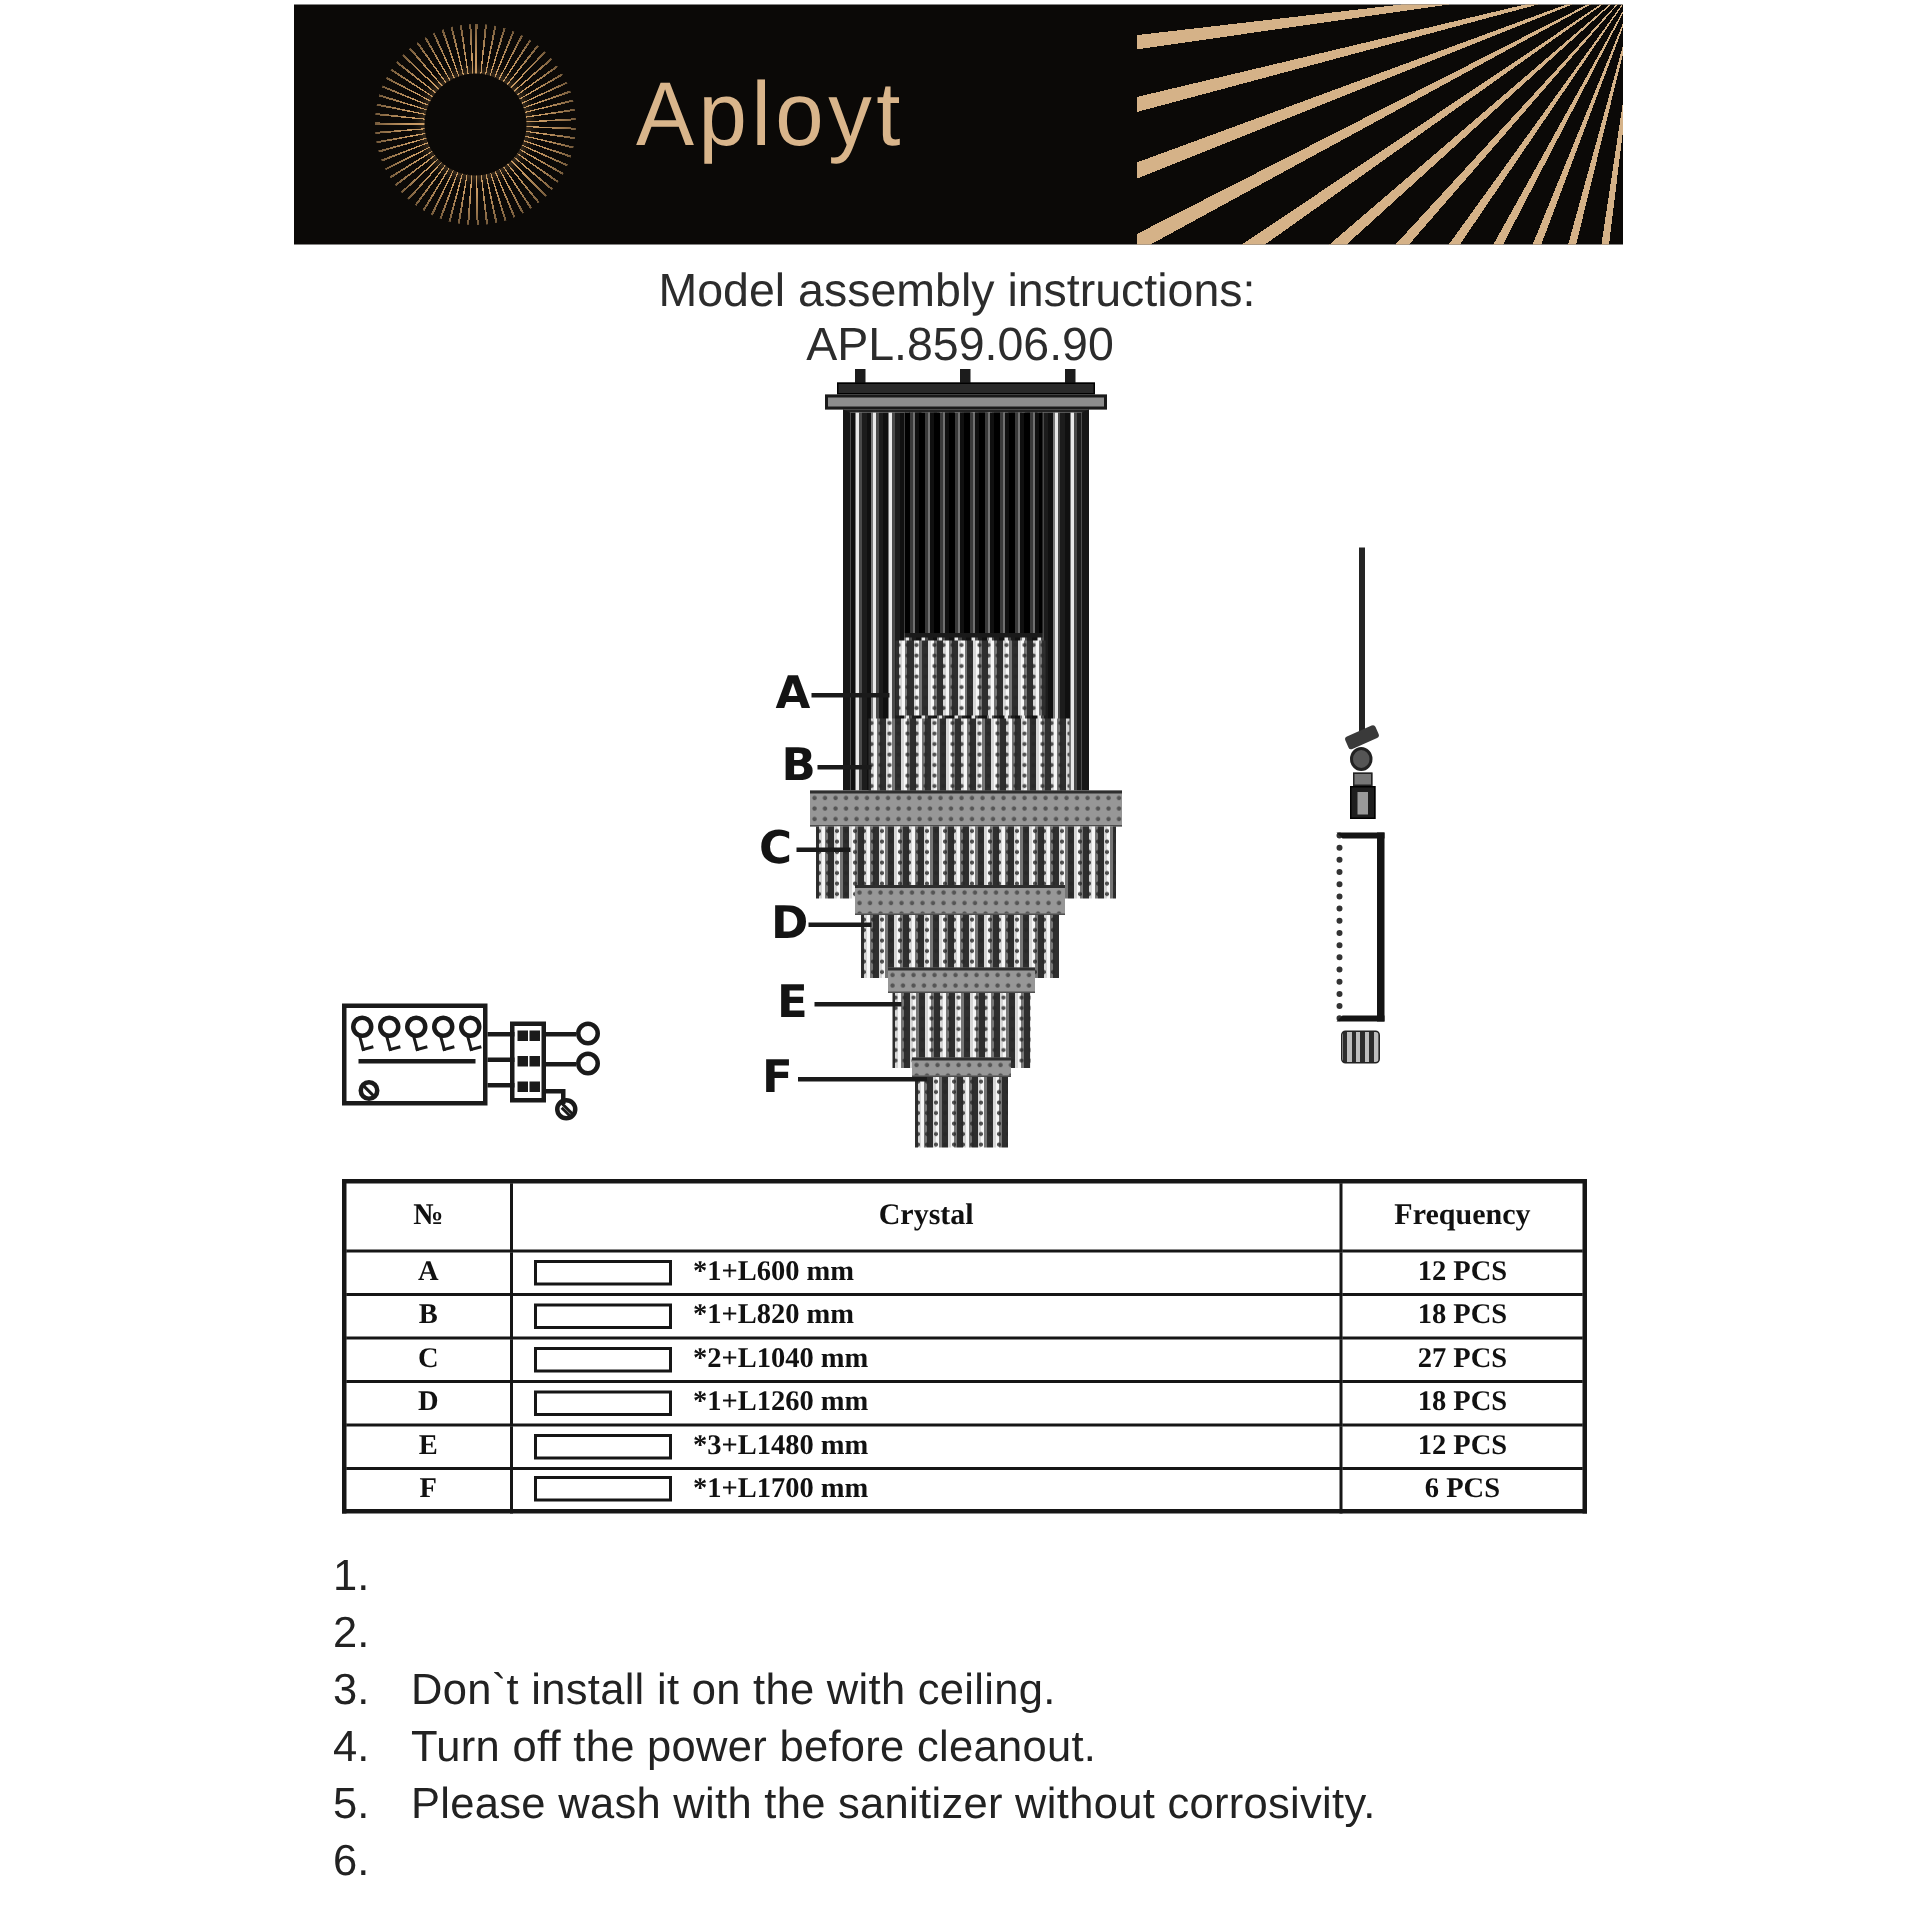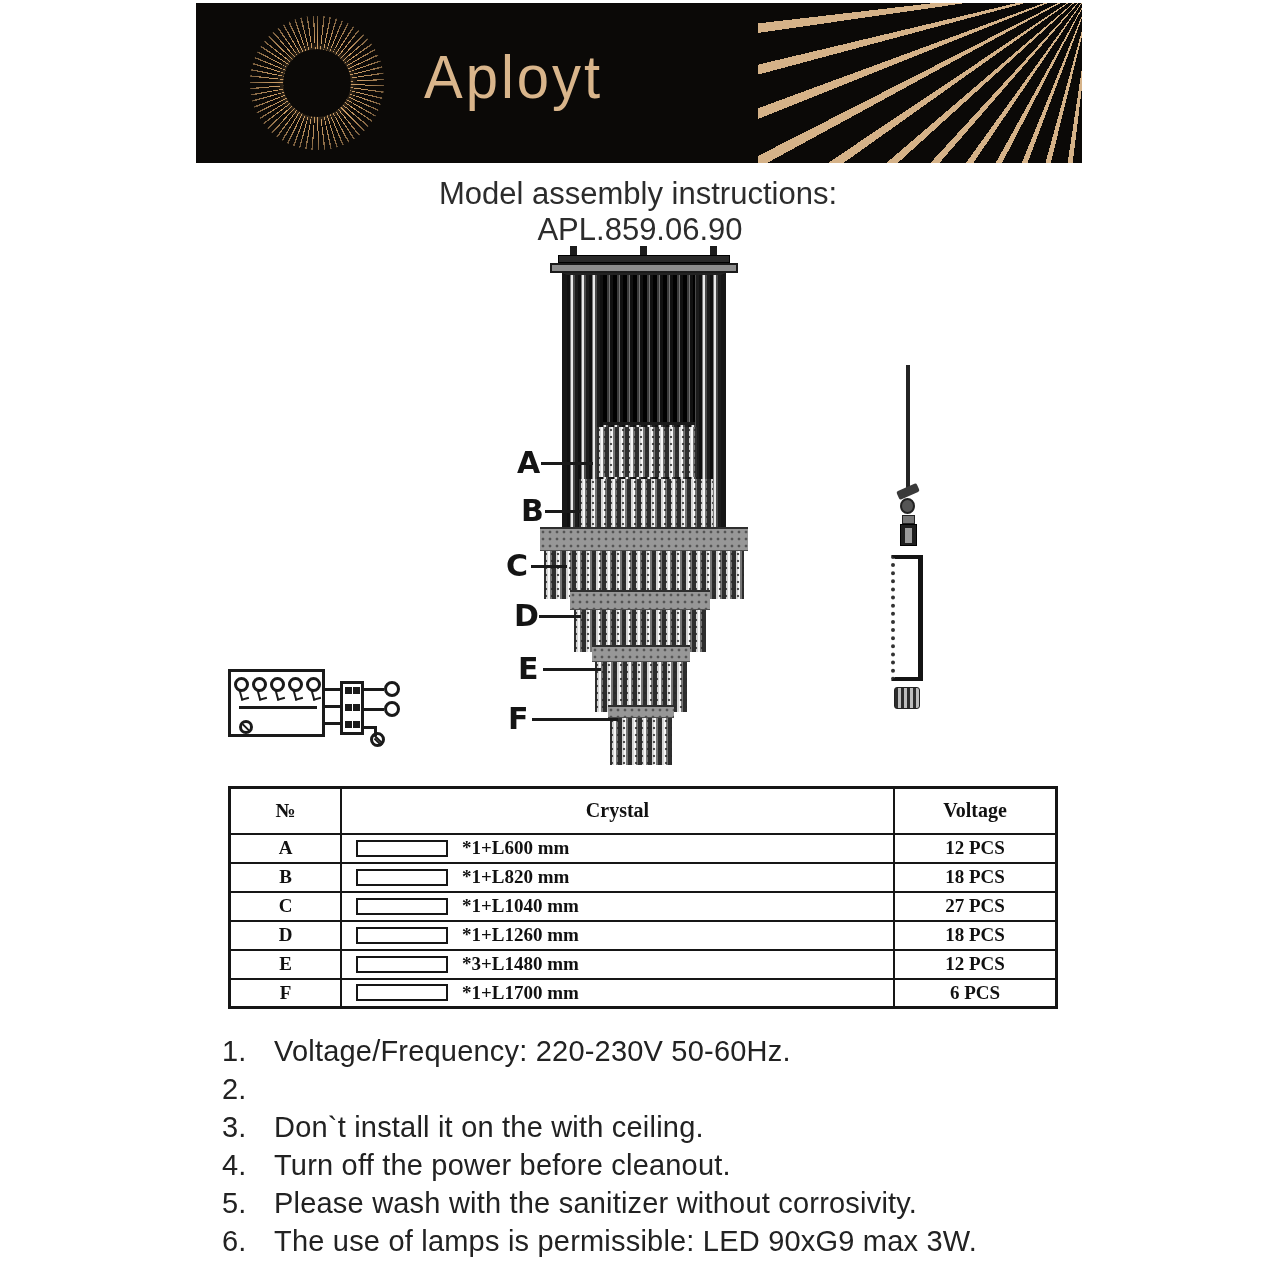--- a/index.html
+++ b/index.html
@@ -198,21 +198,21 @@
   <div class="abs p-cube"></div>
   <div class="abs p-crystal"></div>
   <div class="abs p-cap"></div>
 </div>
 
 <table class="abs parts-table">
   <tbody>
       <tr class="th-row">
     <th class="col-no">№</th>
     <th class="col-crystal">Crystal</th>
-    <th class="col-qty">Voltage</th>
+    <th class="col-qty">Frequency</th>
   </tr>
   <tr class="td-row">
     <td class="col-no">A</td>
     <td class="col-crystal">
           <div class="crystal-cell">
             <span class="rect-icon"></span>
             <span>*1+L600 mm</span>
           </div>
         </td>
     <td class="col-qty">12 PCS</td>
@@ -225,21 +225,21 @@
             <span>*1+L820 mm</span>
           </div>
         </td>
     <td class="col-qty">18 PCS</td>
   </tr>
   <tr class="td-row">
     <td class="col-no">C</td>
     <td class="col-crystal">
           <div class="crystal-cell">
             <span class="rect-icon"></span>
-            <span>*1+L1040 mm</span>
+            <span>*2+L1040 mm</span>
           </div>
         </td>
     <td class="col-qty">27 PCS</td>
   </tr>
   <tr class="td-row">
     <td class="col-no">D</td>
     <td class="col-crystal">
           <div class="crystal-cell">
             <span class="rect-icon"></span>
             <span>*1+L1260 mm</span>
@@ -266,34 +266,32 @@
           </div>
         </td>
     <td class="col-qty">6 PCS</td>
   </tr>
 </tbody>
   </table>
 
 <div class="abs instructions">
   <div class="instr-line">
     <span class="instr-num">1.</span>
-    <span class="instr-text">Voltage/Frequency: 220-230V 50-60Hz.</span>
   </div>
   <div class="instr-line">
     <span class="instr-num">2.</span>
   </div>
   <div class="instr-line">
     <span class="instr-num">3.</span>
     <span class="instr-text">Don`t install it on the with ceiling.</span>
   </div>
   <div class="instr-line">
     <span class="instr-num">4.</span>
     <span class="instr-text">Turn off the power before cleanout.</span>
   </div>
   <div class="instr-line">
     <span class="instr-num">5.</span>
     <span class="instr-text">Please wash with the sanitizer without corrosivity.</span>
   </div>
   <div class="instr-line">
     <span class="instr-num">6.</span>
-    <span class="instr-text">The use of lamps is permissible: LED 90xG9 max 3W.</span>
   </div>
 </div>
 
 </body></html>

